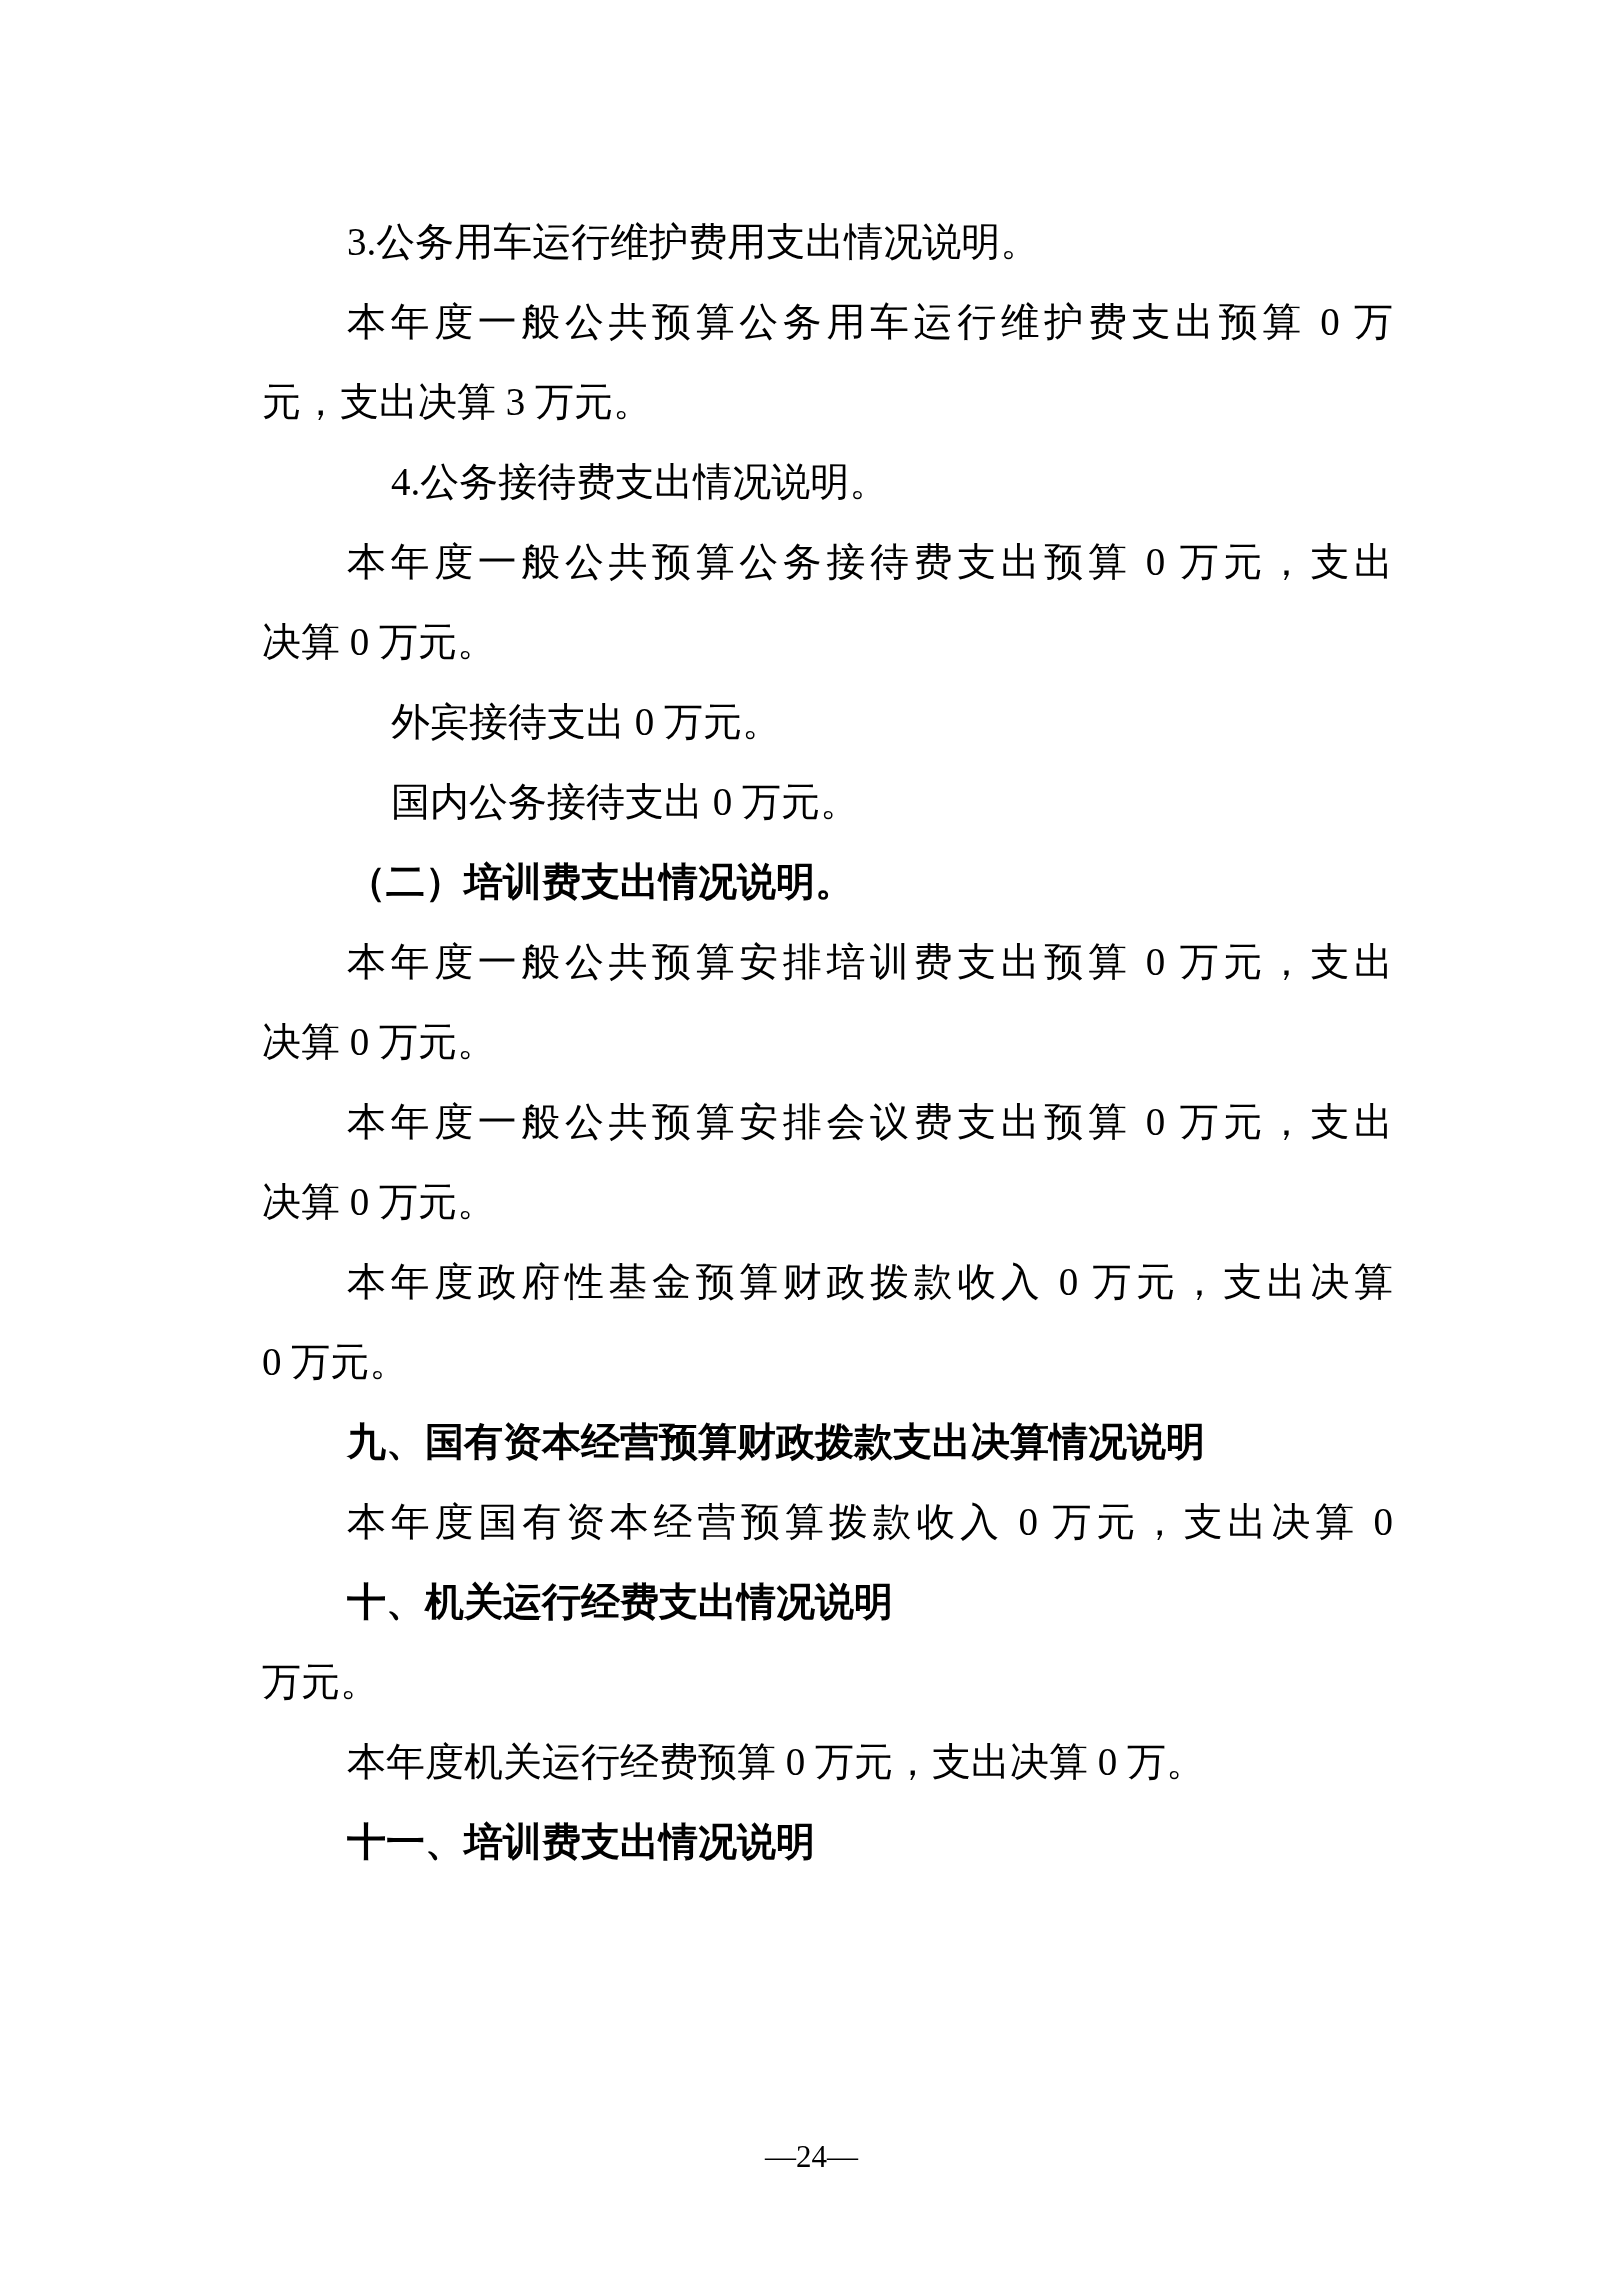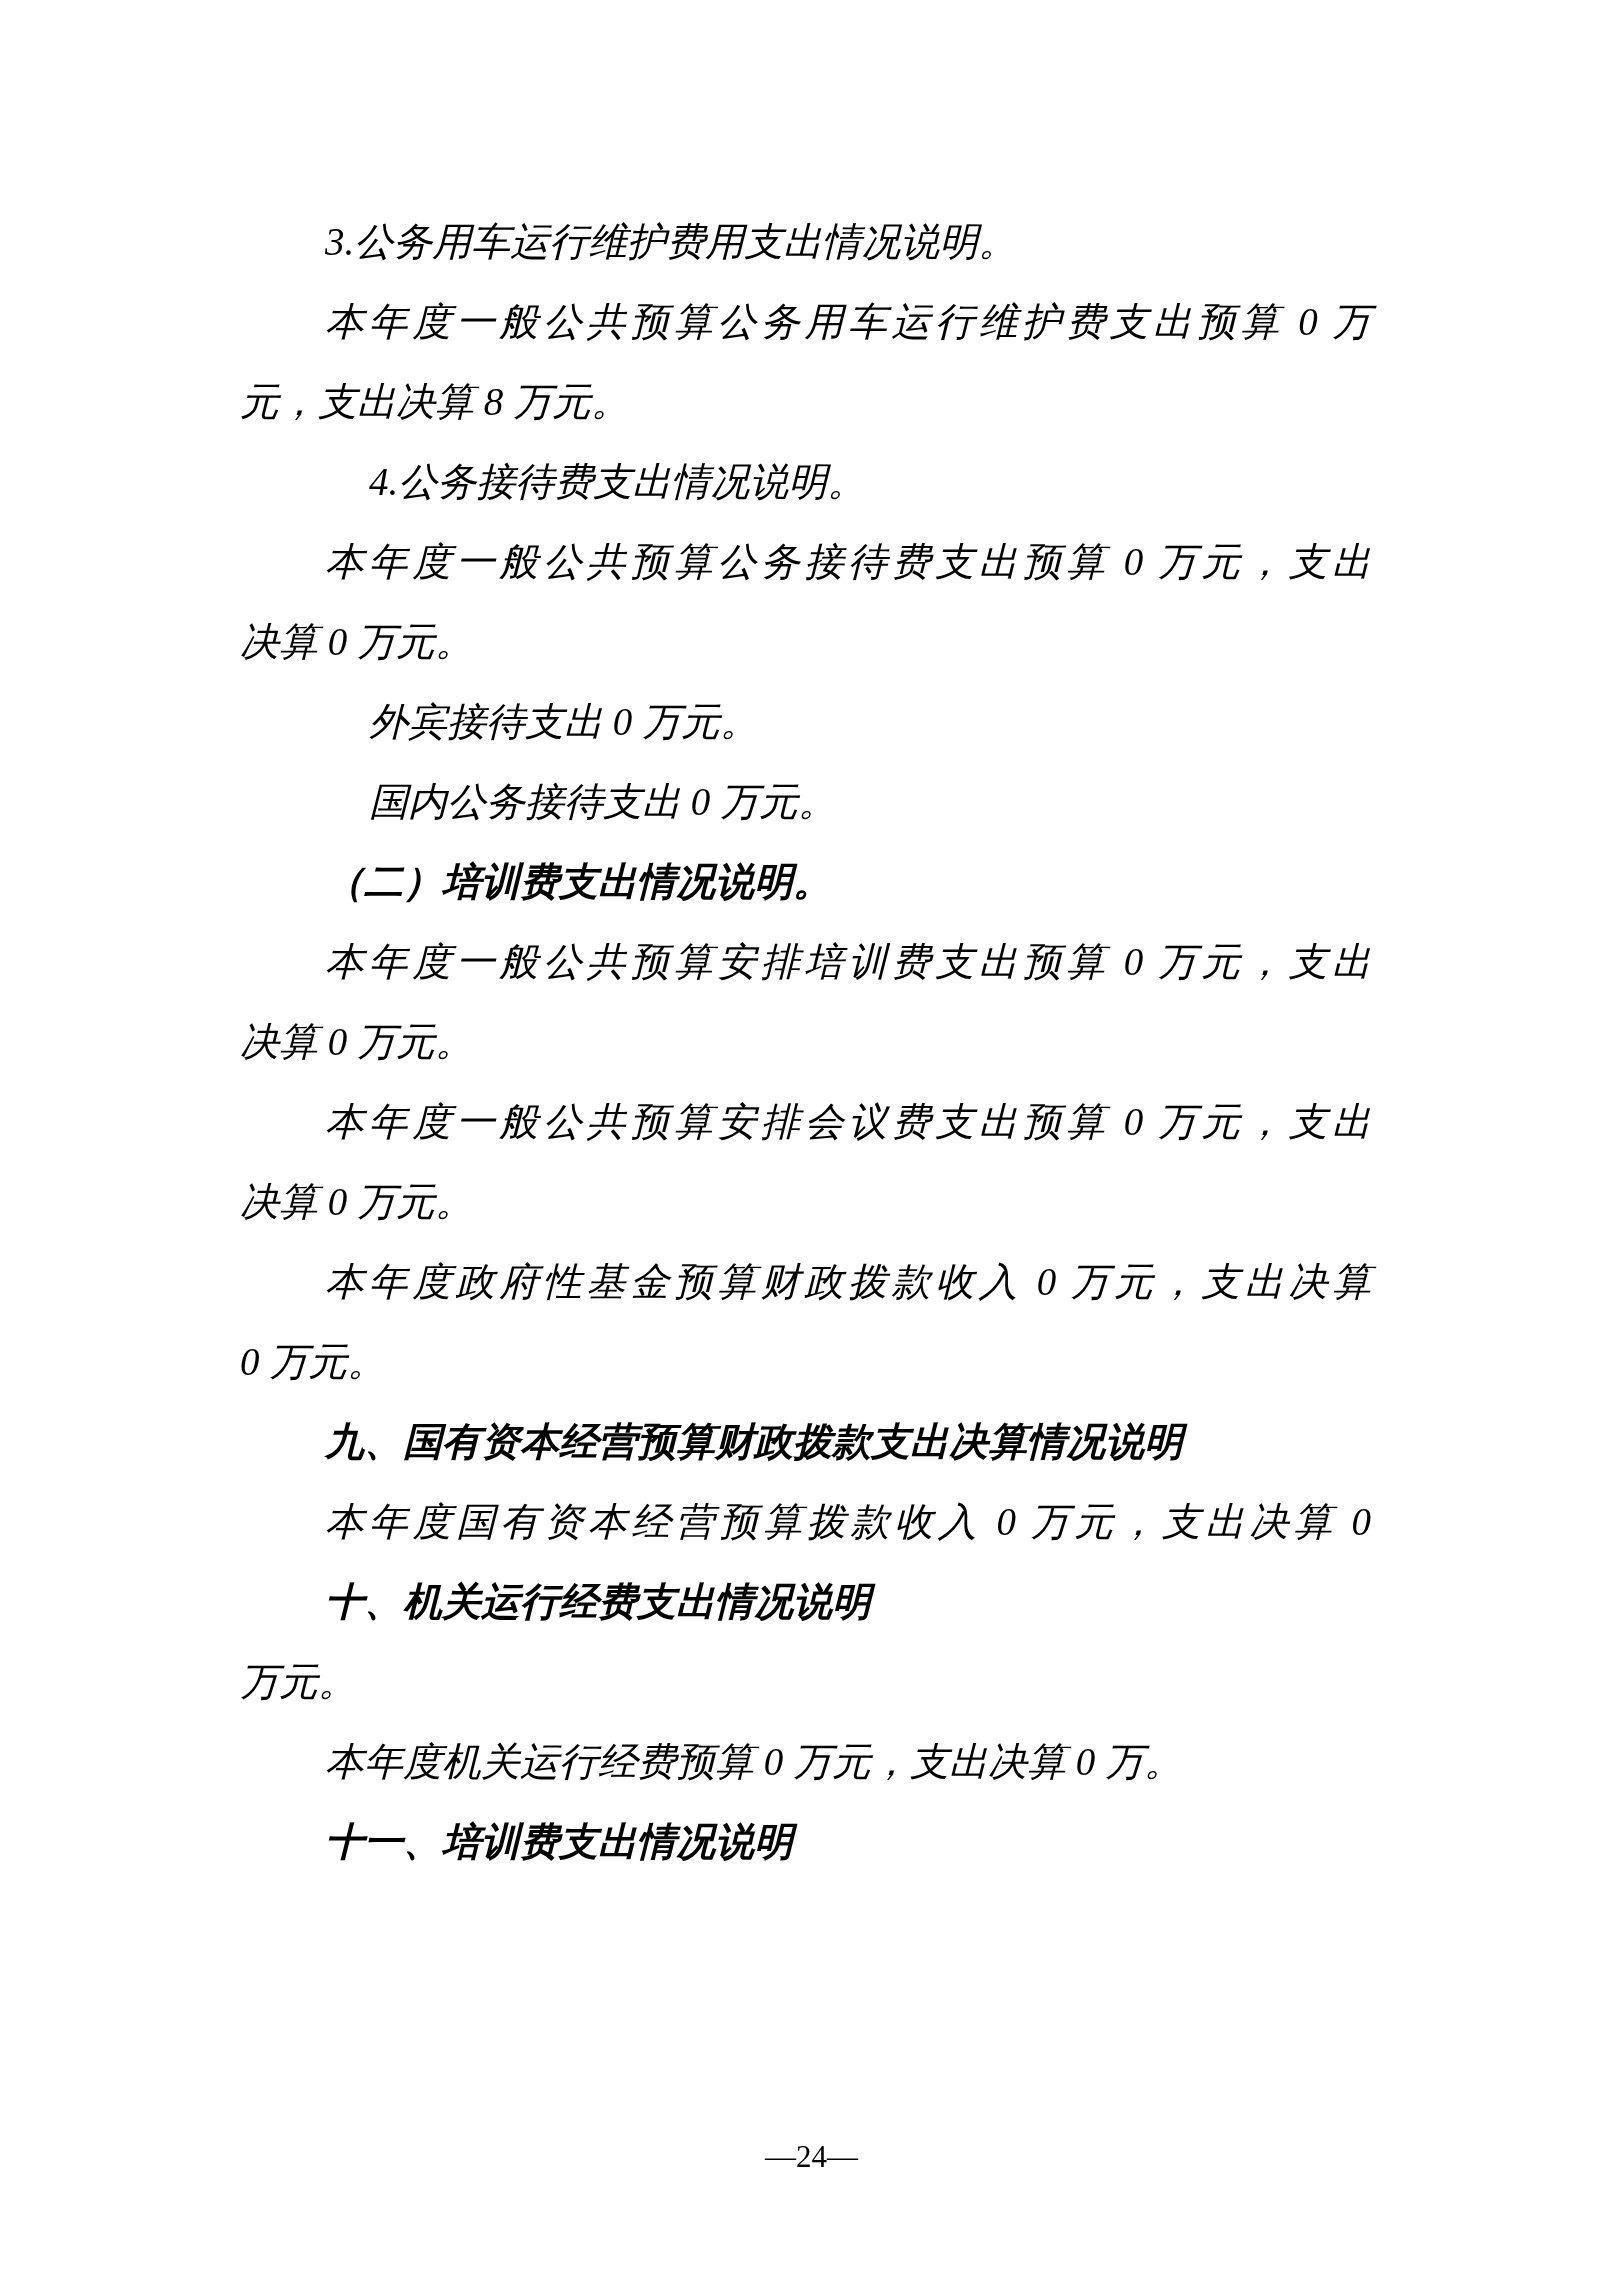--- a/index.html
+++ b/index.html
@@ -11,24 +11,23 @@
     position: relative;
     width: 1623px;
     height: 2295px;
     background: #ffffff;
     overflow: hidden;
     color: #000000;
     font-family: "Liberation Serif", serif;
   }
   .textblock {
     position: absolute;
-    left: 240px;
+    left: 262px;
     top: 202px;
     width: 1131px;
-    font-style: italic;
   }
   .line {
     height: 80px;
     line-height: 80px;
     font-size: 39px;
     white-space: nowrap;
     color: #000000;
     font-family: "Liberation Serif", serif;
   }
   
@@ -64,21 +63,21 @@
     font-family: "Liberation Serif", serif;
   }
 </style>
 </head>
 <body>
 
 <div class="page">
   <div class="textblock">
     <div class="line ind">3.公务用车运行维护费用支出情况说明。</div>
     <div class="line ind just">本年度一般公共预算公务用车运行维护费支出预算 0 万</div>
-    <div class="line">元，支出决算 8 万元。</div>
+    <div class="line">元，支出决算 3 万元。</div>
     <div class="line ind2">4.公务接待费支出情况说明。</div>
     <div class="line ind just">本年度一般公共预算公务接待费支出预算 0 万元，支出</div>
     <div class="line">决算 0 万元。</div>
     <div class="line ind2">外宾接待支出 0 万元。</div>
     <div class="line ind2">国内公务接待支出 0 万元。</div>
     <div class="line ind kai">（二）培训费支出情况说明。</div>
     <div class="line ind just">本年度一般公共预算安排培训费支出预算 0 万元，支出</div>
     <div class="line">决算 0 万元。</div>
     <div class="line ind just">本年度一般公共预算安排会议费支出预算 0 万元，支出</div>
     <div class="line">决算 0 万元。</div>

